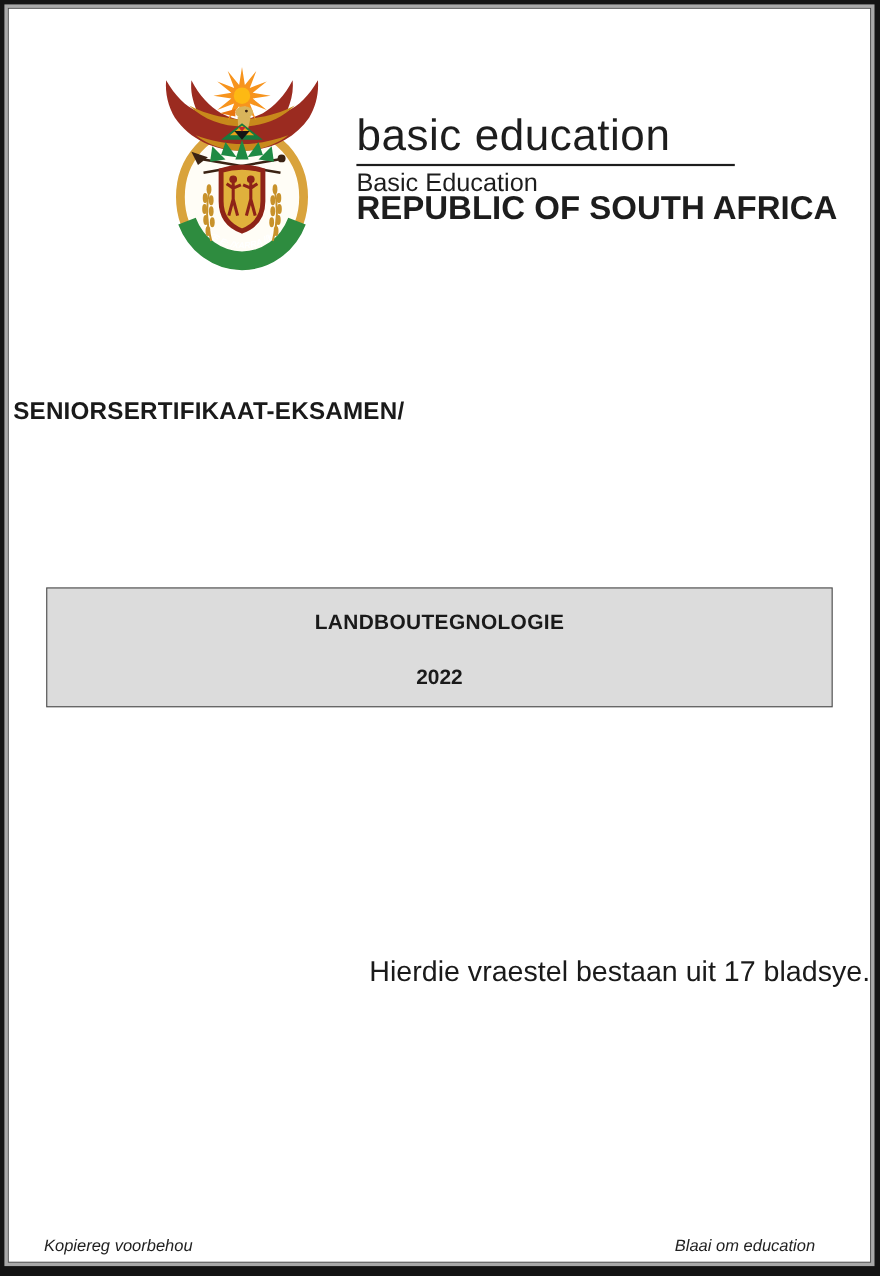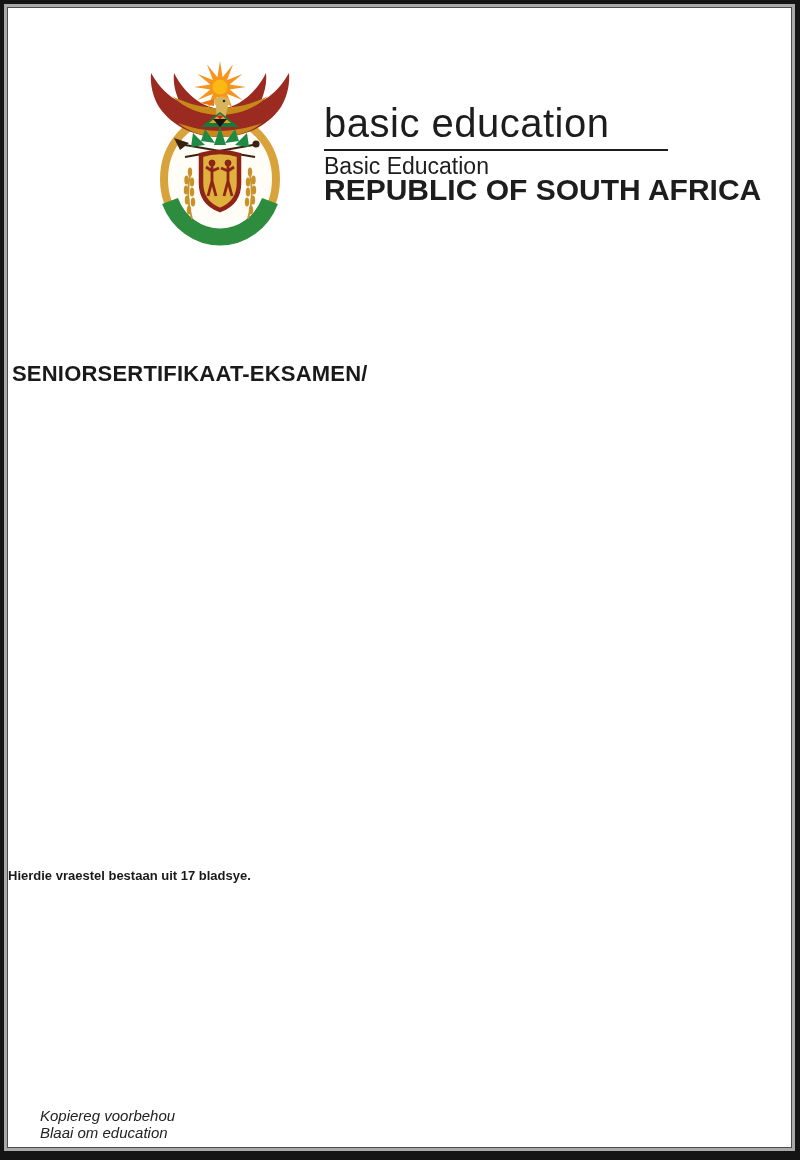--- a/index.html
+++ b/index.html
@@ -24,25 +24,25 @@
                box-sizing:border-box;background:#dcdcdc;border:1px solid #4a4a4a;
                text-align:center;padding-top:21px;}
   .subject-name{font-size:19px;font-weight:bold;letter-spacing:0.3px;}
   .subject-year{font-size:19px;font-weight:bold;margin-top:28px;}
 
   .exam-info{position:absolute;right:33px;top:682px;text-align:right;
              font-size:19px;font-weight:bold;}
   .exam-info .row + .row{margin-top:22px;}
   .exam-info .val{margin-left:10px;}
 
-  .pages-note{position:absolute;top:860px;left:0;width:100%;text-align:left;
-              font-size:13px;font-weight:bold;}
+  .pages-note{position:absolute;top:860px;left:0;width:100%;text-align:right;
+              font-size:26px;font-weight:normal;}
 
   .footer{position:absolute;left:32px;right:50px;bottom:6px;display:flex;
-          justify-content:space-between;font-size:15px;font-style:italic;color:#222;flex-direction:column;}
+          justify-content:space-between;font-size:15px;font-style:italic;color:#222;}
 </style>
 </head>
 <body>
 
 <div class="frame">
  <div class="frame-mid">
   <div class="page">
 
     <svg class="coat" viewBox="0 0 150 190" aria-hidden="true">
 
@@ -125,20 +125,24 @@
       <div class="brand">basic education</div>
       <div class="brand-rule"></div>
       <div class="dept">Basic Education</div>
       <div class="country">REPUBLIC OF SOUTH AFRICA</div>
     </div>
 
     <div class="title">
       <div>SENIORSERTIFIKAAT-EKSAMEN/</div>
     </div>
 
+    <div class="subject-box">
+      <div class="subject-name">LANDBOUTEGNOLOGIE</div>
+      <div class="subject-year">2022</div>
+    </div>
 
 
     <div class="pages-note">Hierdie vraestel bestaan uit 17 bladsye.</div>
 
     <div class="footer">
       <span>Kopiereg voorbehou</span>
       <span>Blaai om education</span>
     </div>
 
   </div>

